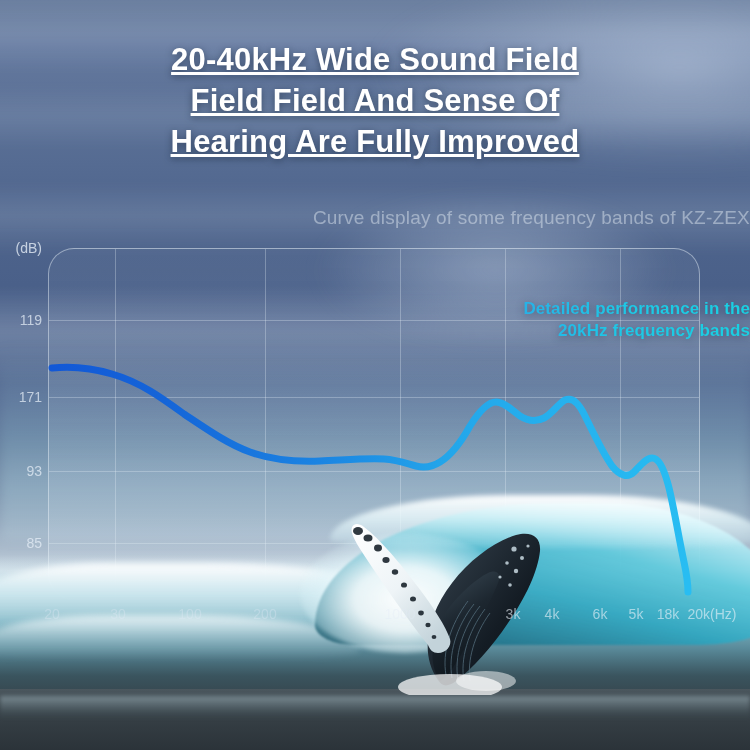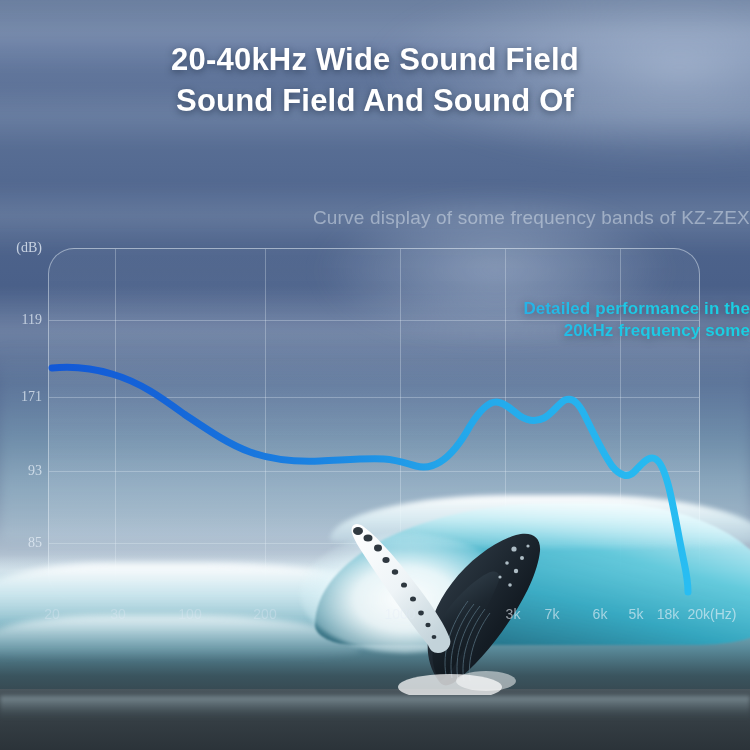--- a/index.html
+++ b/index.html
@@ -130,21 +130,21 @@
   .headline{
     position:absolute;left:0;right:0;top:40px;
     text-align:center;
     color:#ffffff;
     font-size:31px;
     font-weight:bold;
     line-height:1.32;
     letter-spacing:0.2px;
     text-shadow:0 2px 7px rgba(20,34,54,0.55);
   }
-  .headline div{white-space:nowrap;}
+  .headline div{white-space:nowrap;text-decoration:underline;}
 
   
   .chart-caption{
     position:absolute;left:0;right:0;top:207px;
     text-align:right;
     font-size:19px;
     color:rgba(226,234,243,0.48);
     letter-spacing:0.2px;
   }
 
@@ -152,21 +152,21 @@
     position:absolute;left:48px;top:248px;width:652px;height:352px;
     border:1px solid rgba(233,241,248,0.46);
     border-radius:26px;
     background:linear-gradient(180deg,rgba(225,236,247,0.045) 0%,rgba(225,236,247,0.10) 55%,rgba(225,236,247,0.17) 100%);
     box-sizing:border-box;
     overflow:hidden;
   }
   .vline{position:absolute;top:0;bottom:0;width:1px;background:rgba(233,241,248,0.30);}
   .hline{position:absolute;left:0;right:0;height:1px;background:rgba(233,241,248,0.30);}
 
-  .ylabels{position:absolute;left:0;top:240px;width:46px;height:370px;font-family:Liberation Serif, serif;}
+  .ylabels{position:absolute;left:0;top:240px;width:46px;height:370px;}
   .ylab{
     position:absolute;right:4px;
     font-size:14px;
     color:rgba(232,240,248,0.72);
     text-align:right;
     white-space:nowrap;
   }
   .yunit{
     position:absolute;right:4px;top:0;
     font-size:14px;color:rgba(232,240,248,0.78);
@@ -205,21 +205,22 @@
 <div id="stage">
 
   <div class="bg-base"></div>
   <div class="bg-clouds"></div>
   <div class="bg-glow-r"></div>
   <div class="bg-glow-m"></div>
   <div class="bg-haze"></div>
 
   <div class="headline">
     <div>20-40kHz Wide Sound Field</div>
-    <div>Sound Field And Sound Of</div>
+    <div>Field Field And Sense Of</div>
+    <div>Hearing Are Fully Improved</div>
   </div>
 
   <div class="chart-caption">Curve display of some frequency bands of KZ-ZEX</div>
 
   <div class="panel">
     <div class="vline" style="left:66px"></div>
     <div class="vline" style="left:216px"></div>
     <div class="vline" style="left:351px"></div>
     <div class="vline" style="left:456px"></div>
     <div class="vline" style="left:571px"></div>
@@ -325,25 +326,25 @@
     <span class="ylab" style="top:295px">85</span>
   </div>
 
   <div class="xlabels">
     <span class="xlab dim" style="left:52px">20</span>
     <span class="xlab dim" style="left:118px">30</span>
     <span class="xlab dim" style="left:190px">100</span>
     <span class="xlab dim" style="left:265px">200</span>
     <span class="xlab dim" style="left:400px">1000</span>
     <span class="xlab" style="left:513px">3k</span>
-    <span class="xlab" style="left:552px">7k</span>
+    <span class="xlab" style="left:552px">4k</span>
     <span class="xlab" style="left:600px">6k</span>
     <span class="xlab" style="left:636px">5k</span>
     <span class="xlab" style="left:668px">18k</span>
     <span class="xlab" style="left:712px">20k(Hz)</span>
   </div>
 
   <div class="overlay-text">
     <div>Detailed performance in the</div>
-    <div>20kHz frequency some</div>
+    <div>20kHz frequency bands</div>
   </div>
 
 </div>
 
 </body></html>

